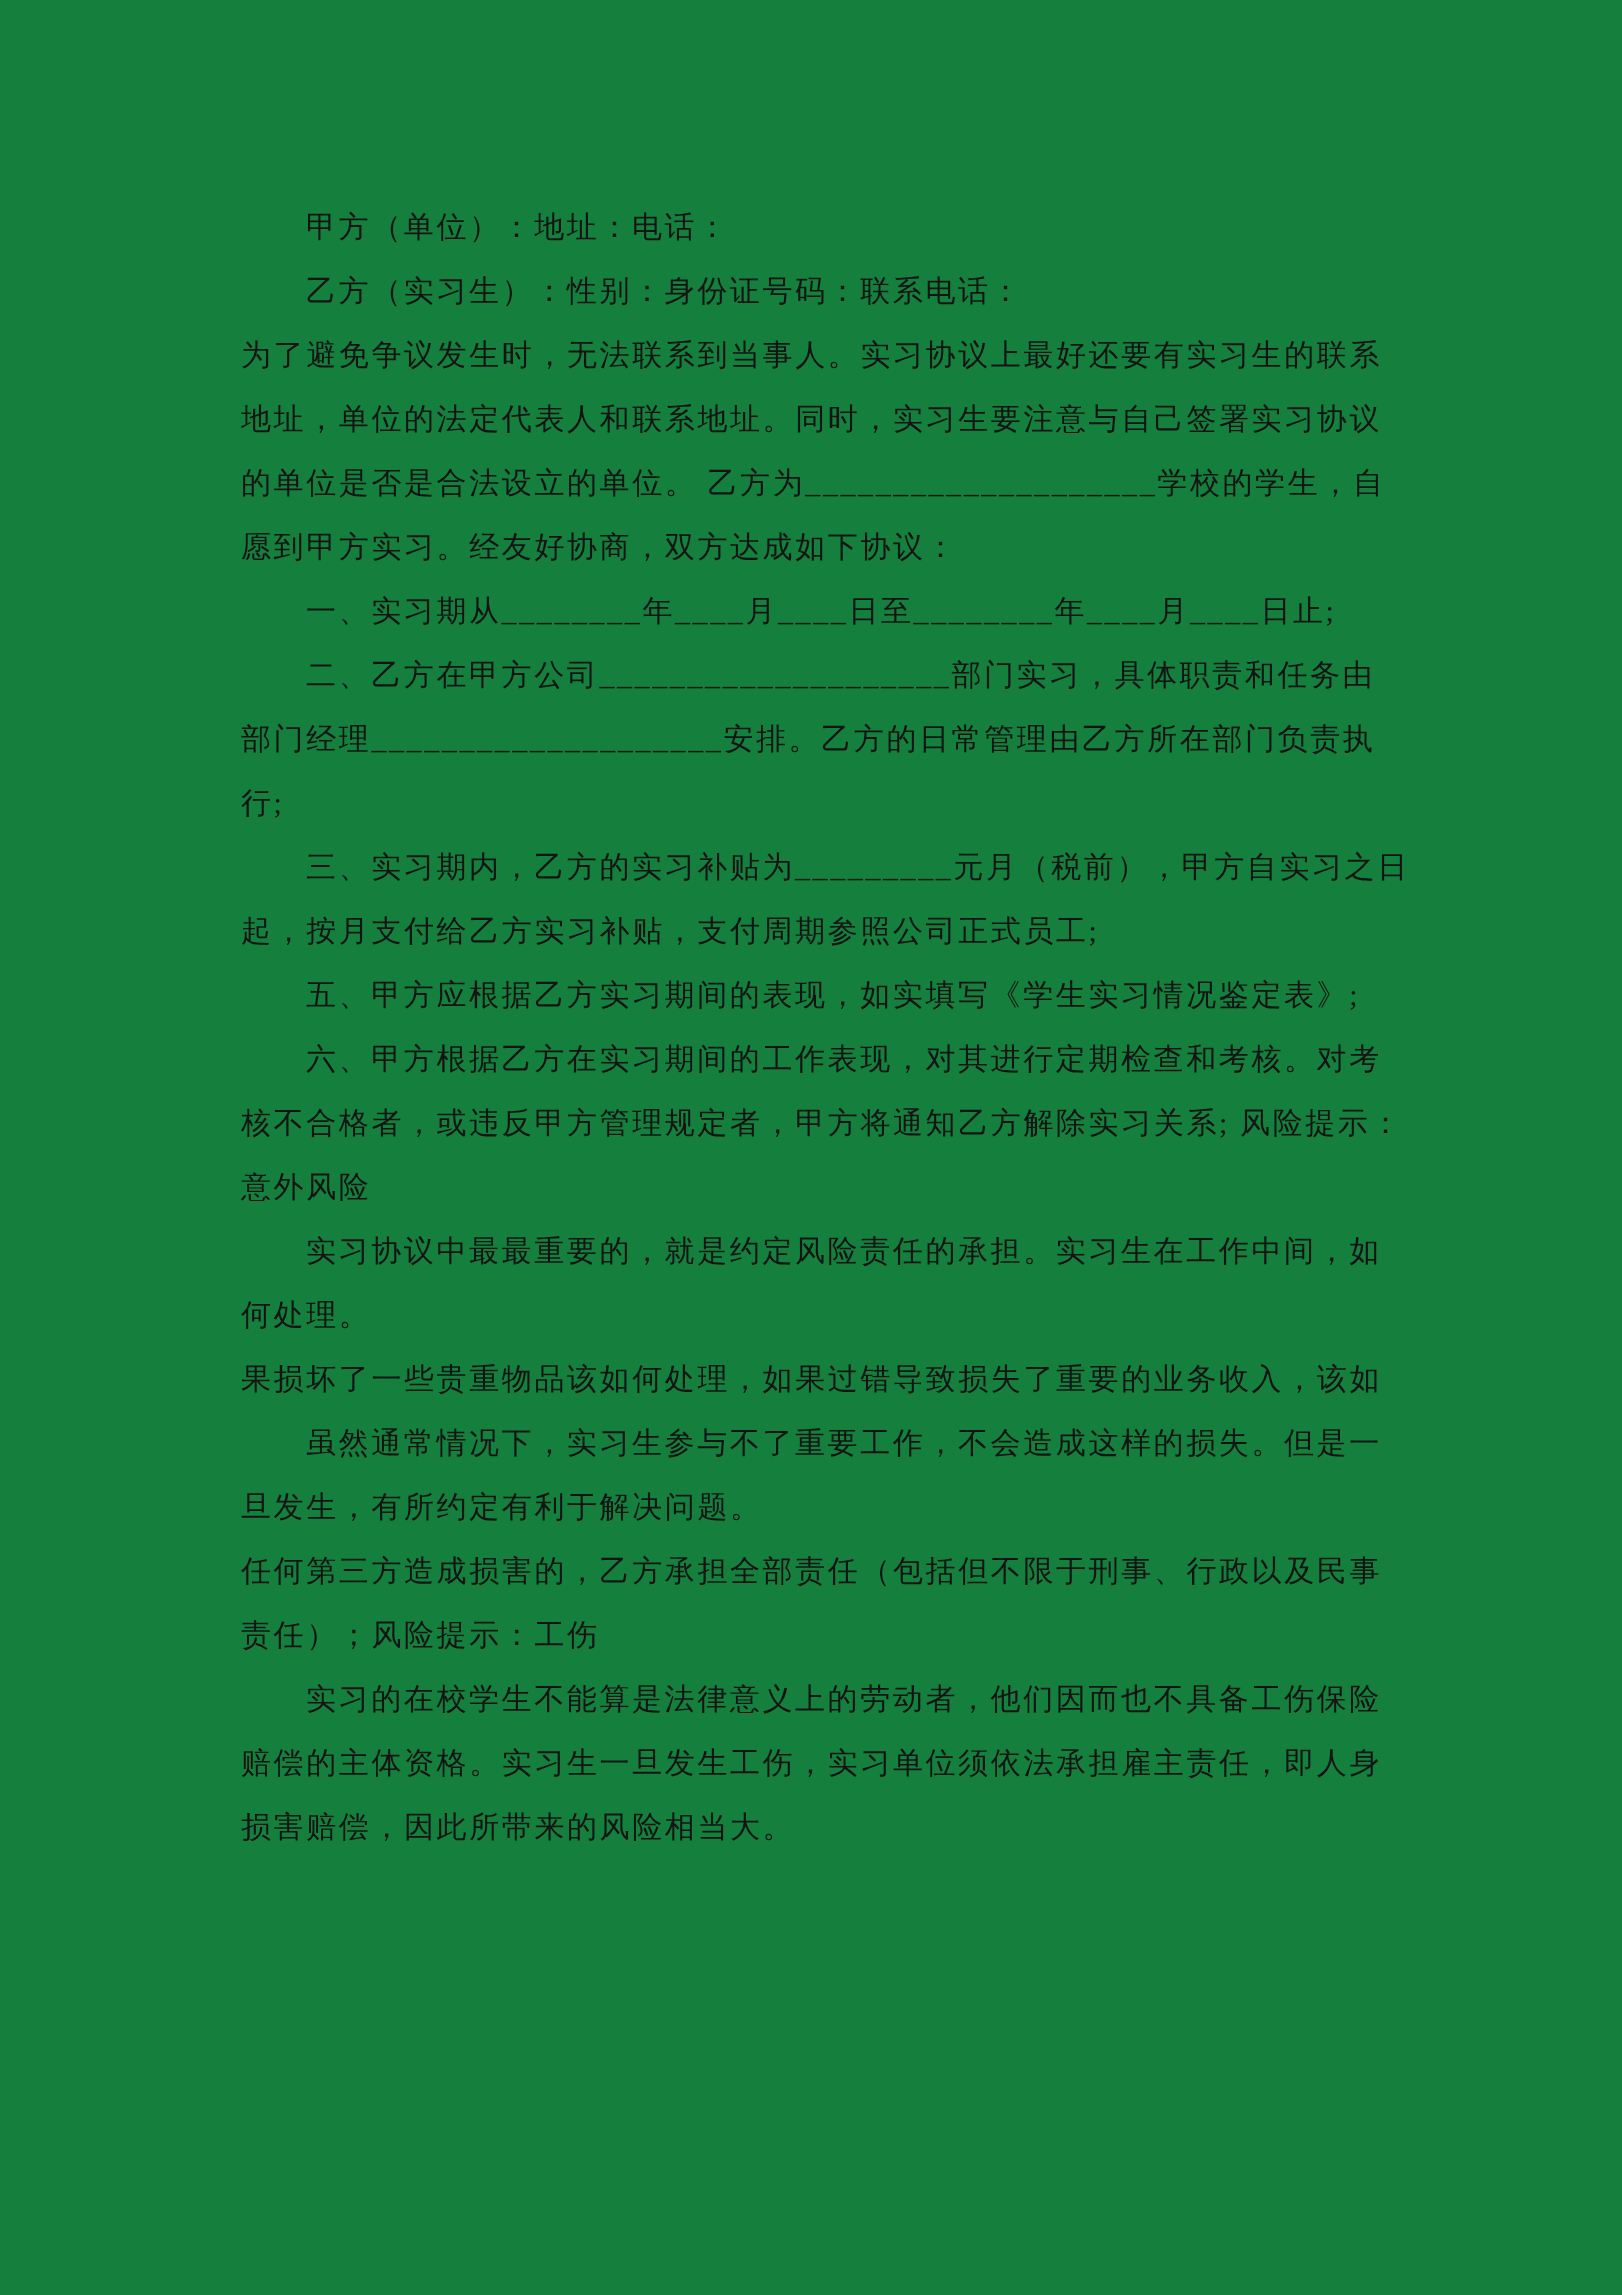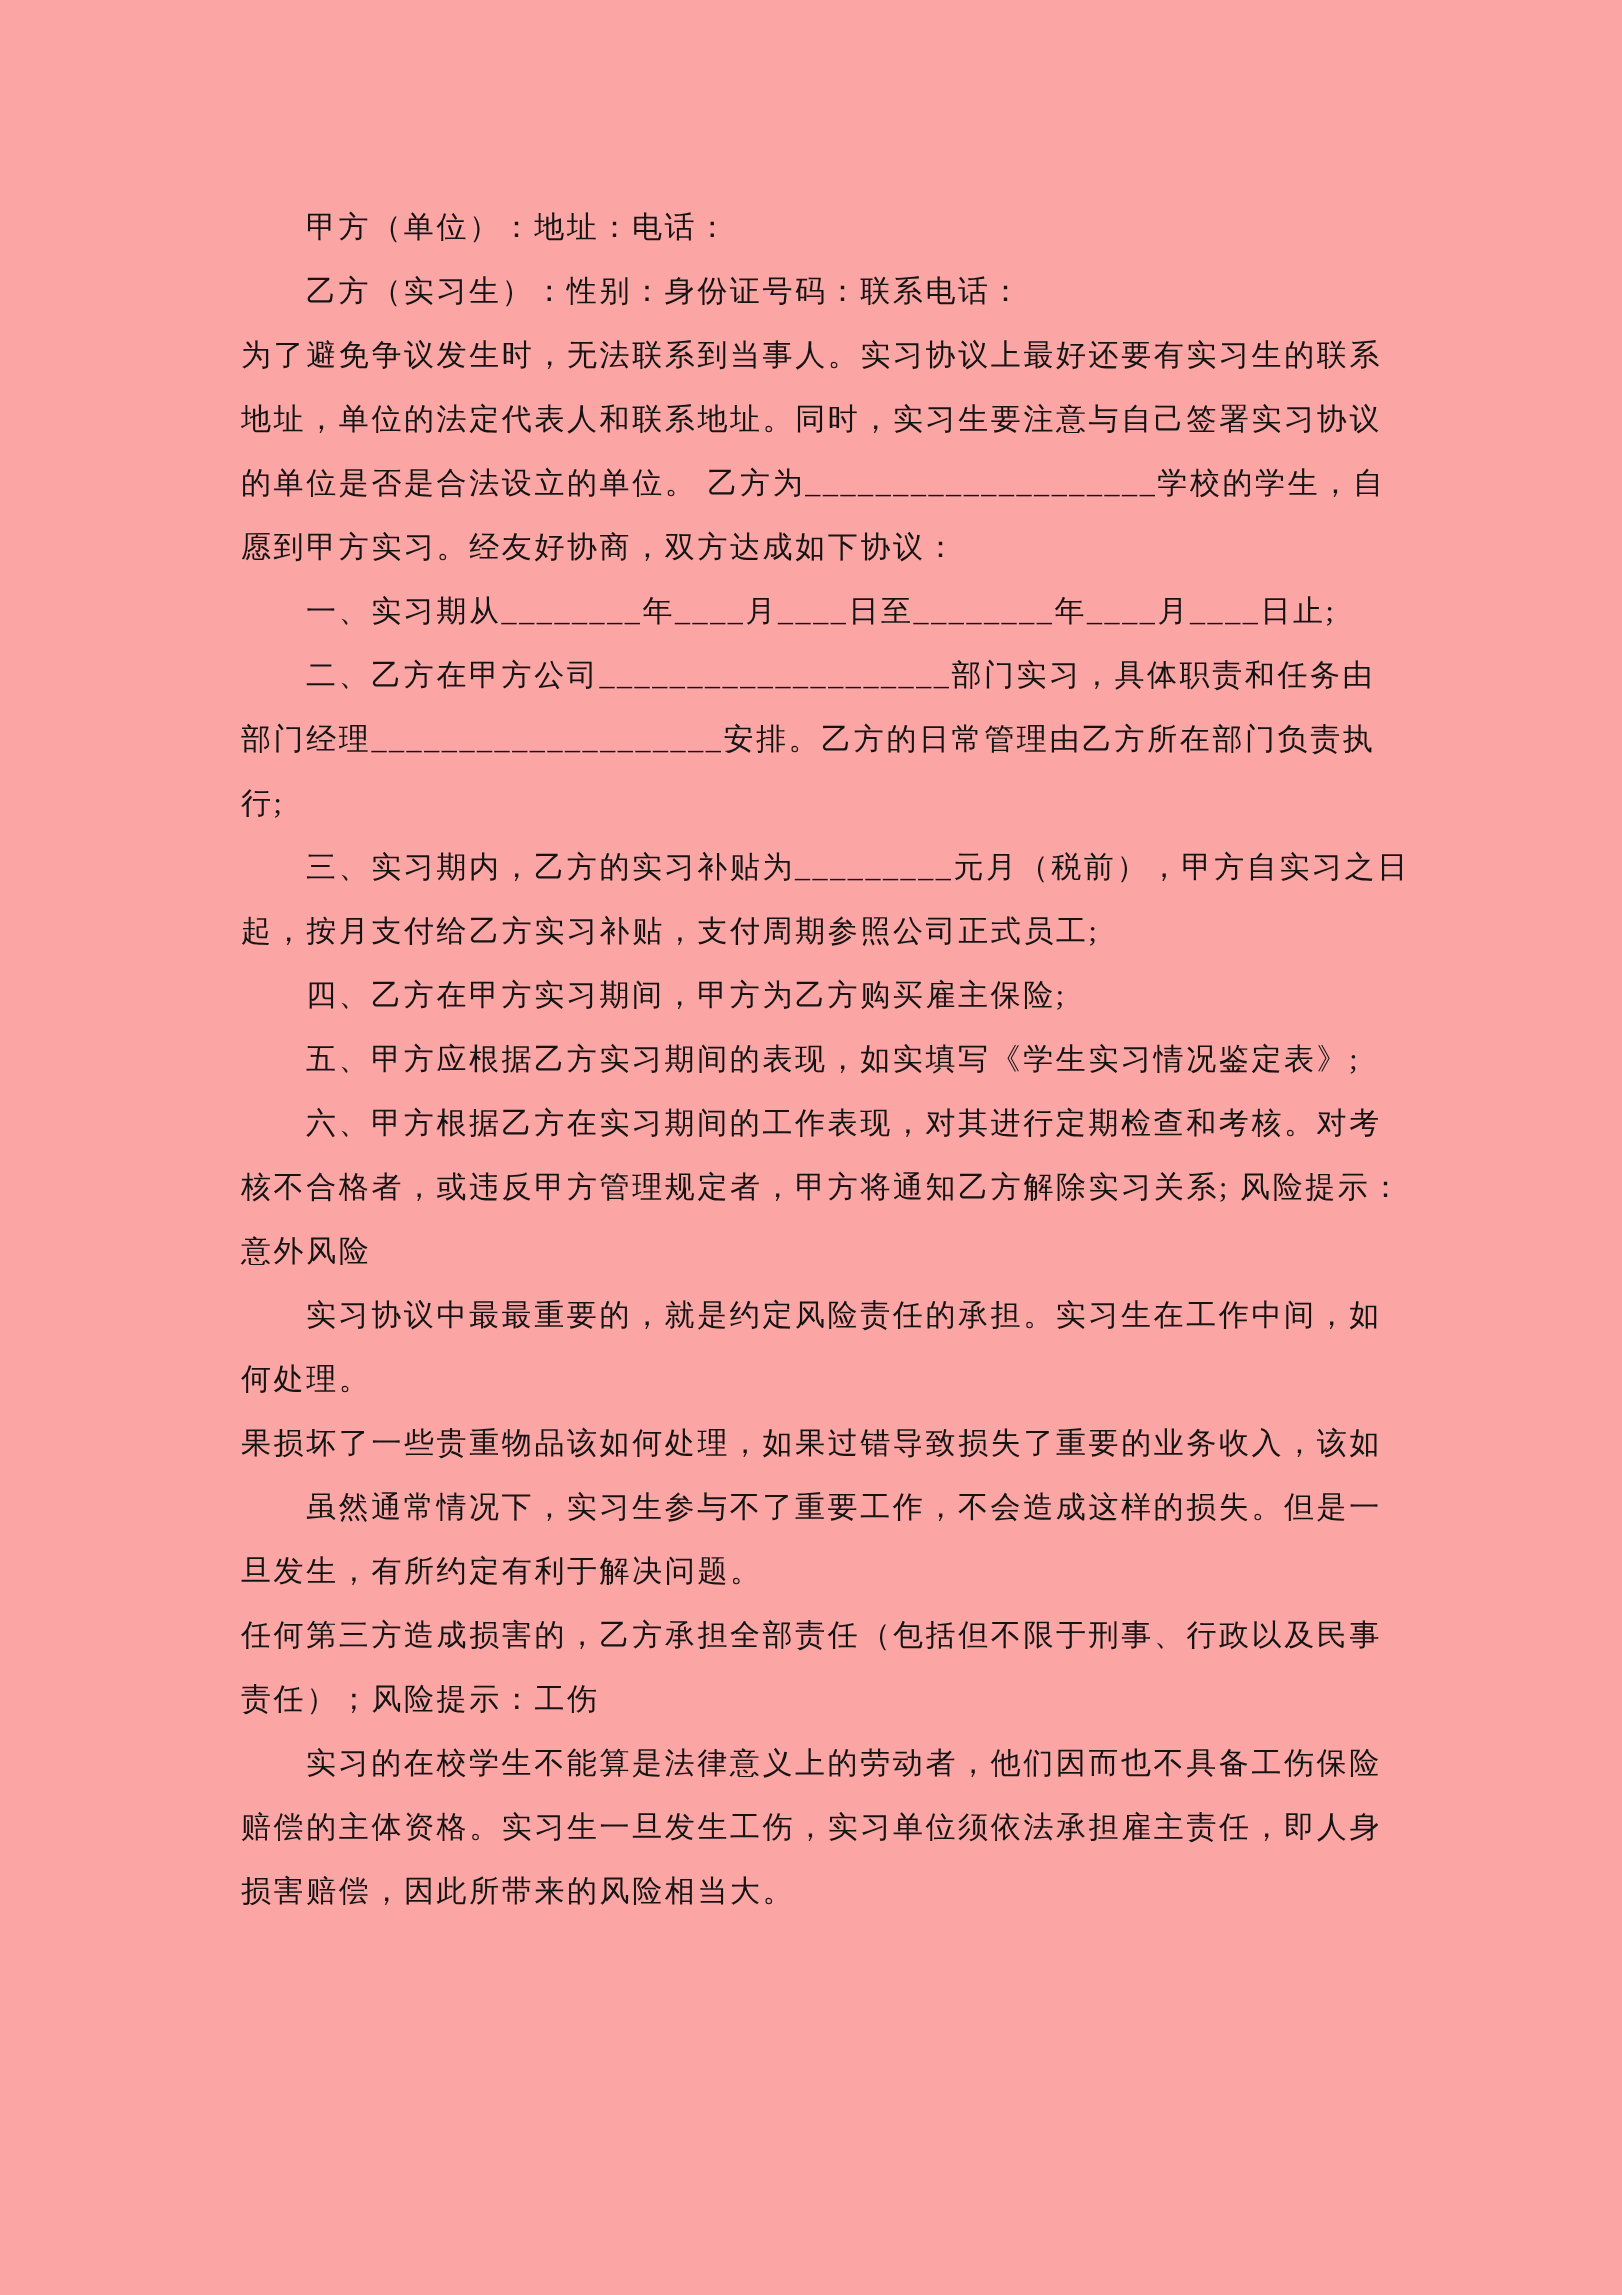--- a/index.html
+++ b/index.html
@@ -11,21 +11,21 @@
     position:relative;
     width:1623px;
     height:2295px;
     overflow:hidden;
   }
   .page{
     position:absolute;
     left:0; top:0;
     width:1623px;
     height:2295px;
-    background:#fca5a5;
+    background:#15803d;
   }
   .textblock{
     position:absolute;
     left:241px;
     top:195px;
     width:1171px;
   }
   .line{
     margin:0;
     padding:0;
@@ -52,21 +52,20 @@
     <p class="line">为了避免争议发生时，无法联系到当事人。实习协议上最好还要有实习生的联系</p>
     <p class="line">地址，单位的法定代表人和联系地址。同时，实习生要注意与自己签署实习协议</p>
     <p class="line">的单位是否是合法设立的单位。 乙方为____________________学校的学生，自</p>
     <p class="line">愿到甲方实习。经友好协商，双方达成如下协议：</p>
     <p class="line indent">一、实习期从________年____月____日至________年____月____日止;</p>
     <p class="line indent">二、乙方在甲方公司____________________部门实习，具体职责和任务由</p>
     <p class="line">部门经理____________________安排。乙方的日常管理由乙方所在部门负责执</p>
     <p class="line">行;</p>
     <p class="line indent">三、实习期内，乙方的实习补贴为_________元月（税前），甲方自实习之日</p>
     <p class="line">起，按月支付给乙方实习补贴，支付周期参照公司正式员工;</p>
-    <p class="line indent">四、乙方在甲方实习期间，甲方为乙方购买雇主保险;</p>
     <p class="line indent">五、甲方应根据乙方实习期间的表现，如实填写《学生实习情况鉴定表》;</p>
     <p class="line indent">六、甲方根据乙方在实习期间的工作表现，对其进行定期检查和考核。对考</p>
     <p class="line">核不合格者，或违反甲方管理规定者，甲方将通知乙方解除实习关系; 风险提示：</p>
     <p class="line">意外风险</p>
     <p class="line indent">实习协议中最最重要的，就是约定风险责任的承担。实习生在工作中间，如</p>
     <p class="line">何处理。</p>
     <p class="line">果损坏了一些贵重物品该如何处理，如果过错导致损失了重要的业务收入，该如</p>
     <p class="line indent">虽然通常情况下，实习生参与不了重要工作，不会造成这样的损失。但是一</p>
     <p class="line">旦发生，有所约定有利于解决问题。</p>
     <p class="line">任何第三方造成损害的，乙方承担全部责任（包括但不限于刑事、行政以及民事</p>

